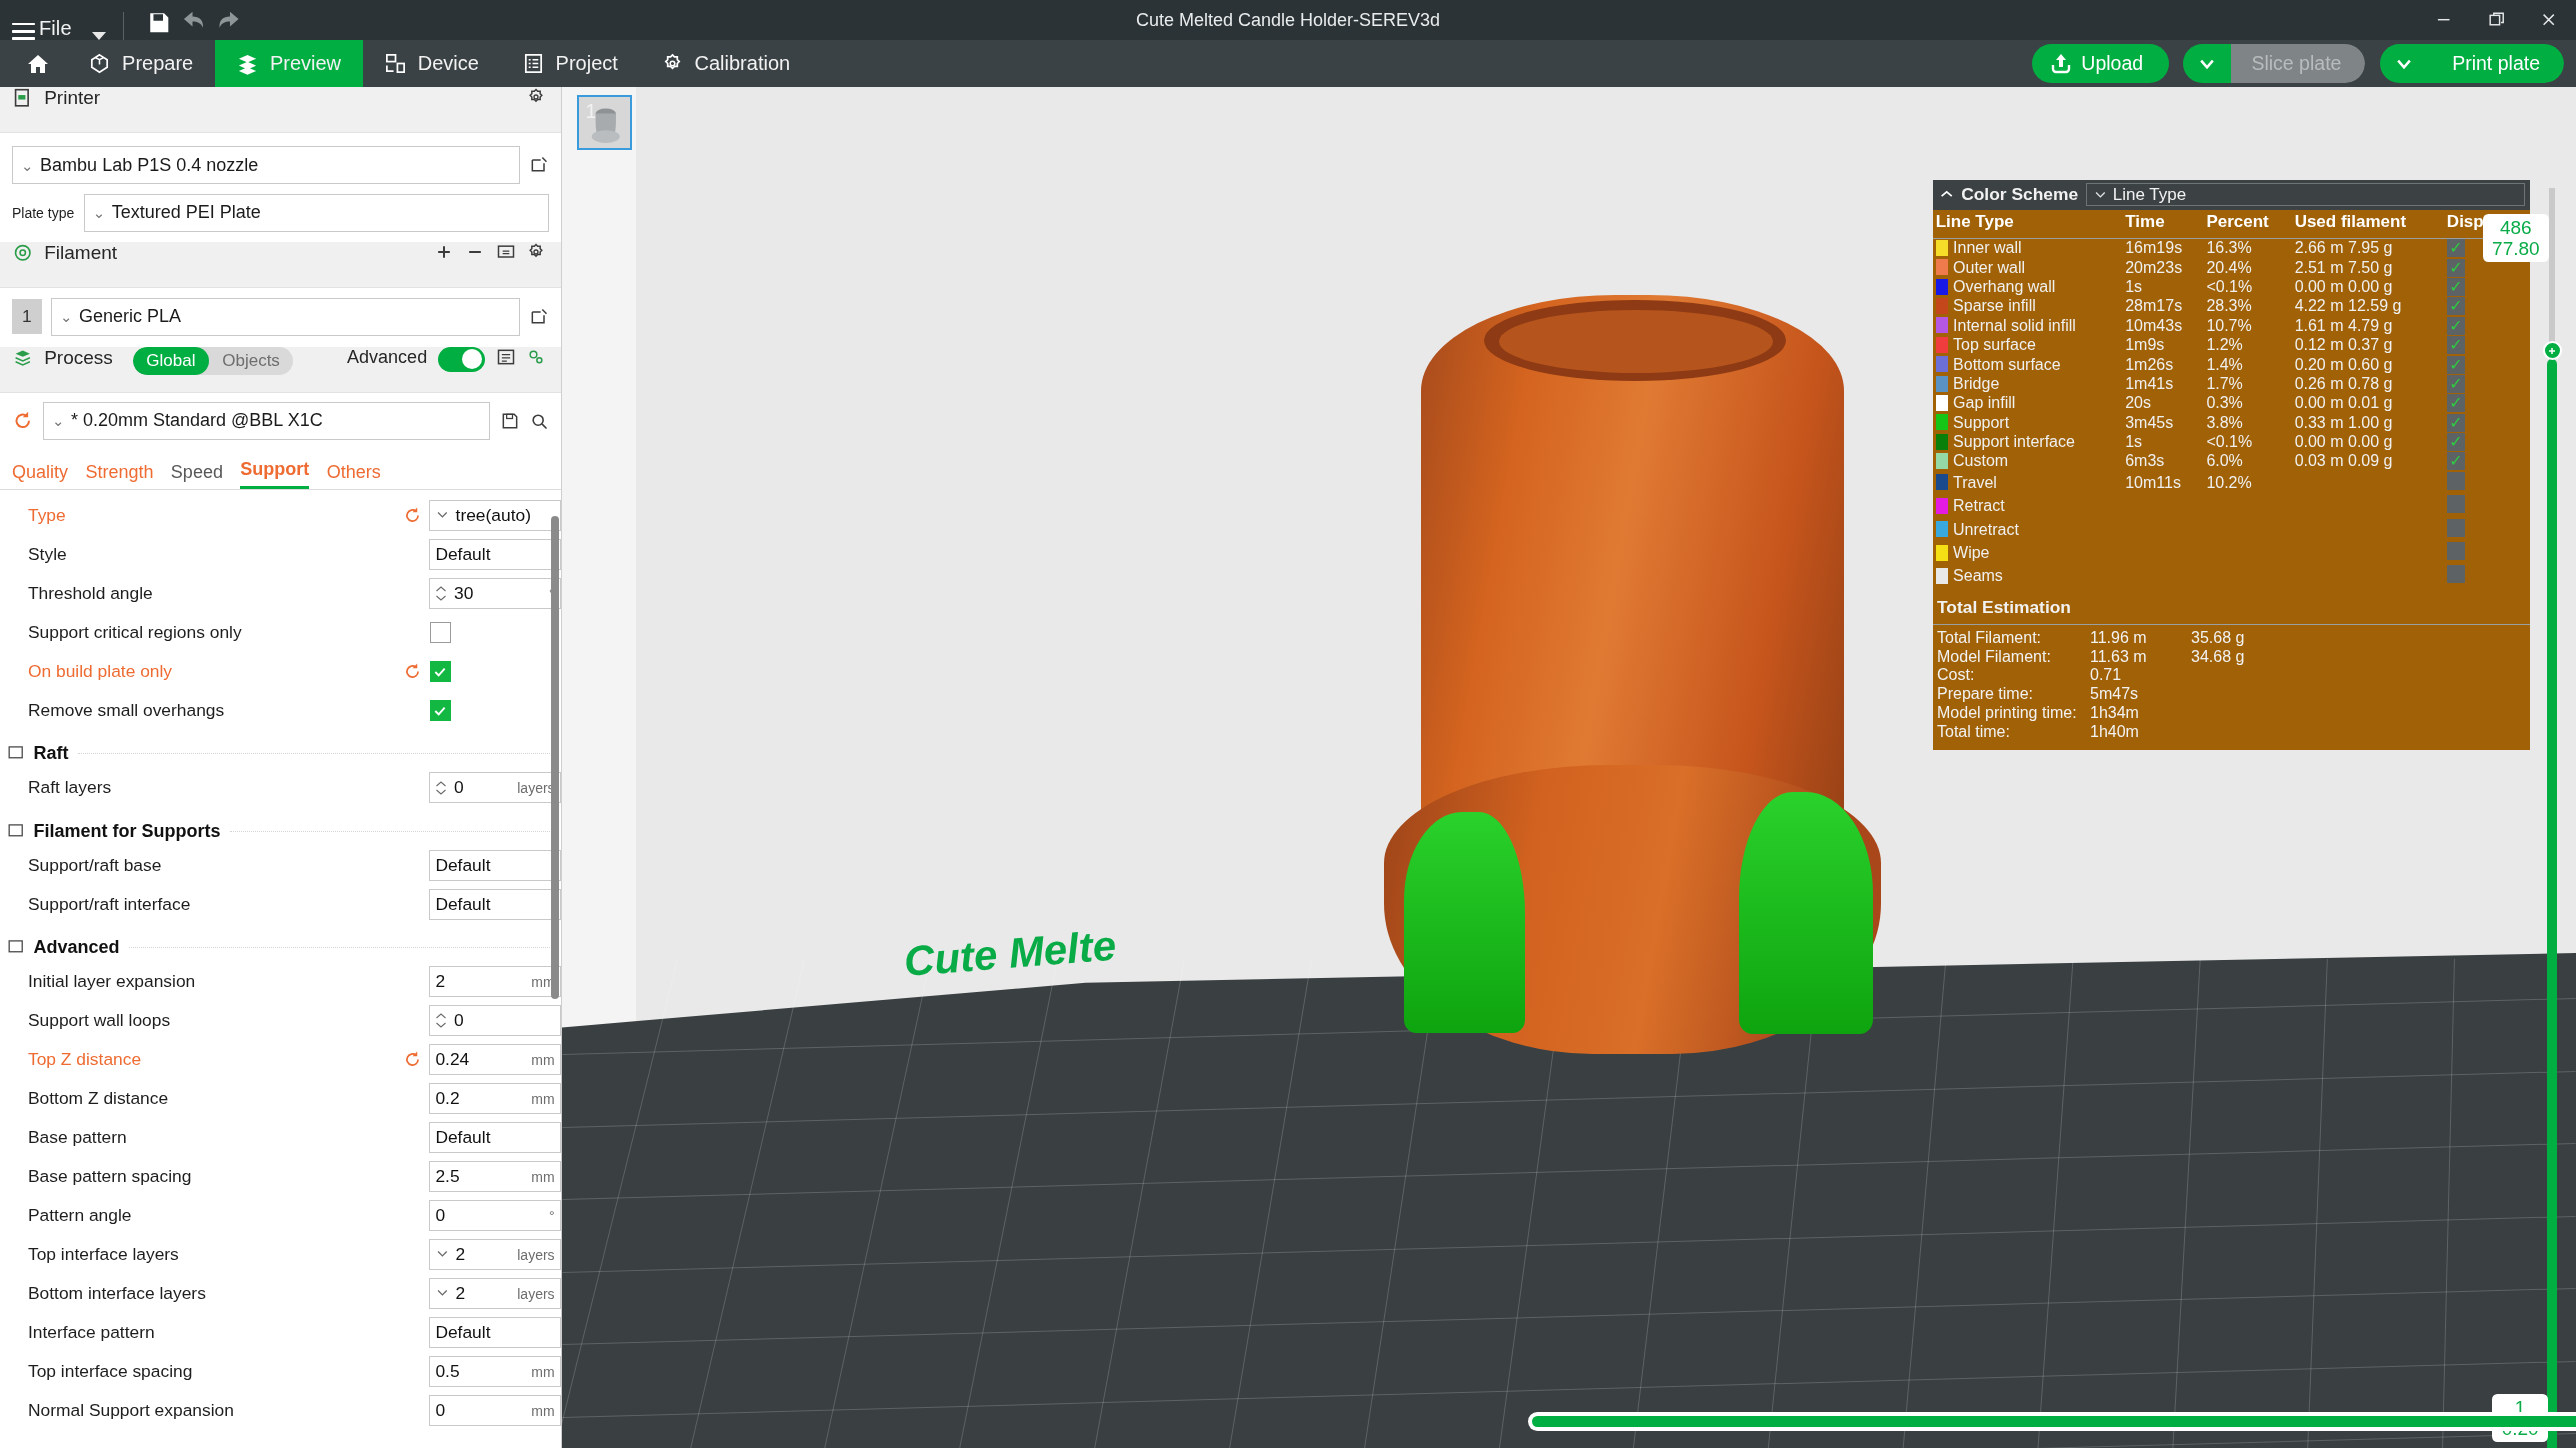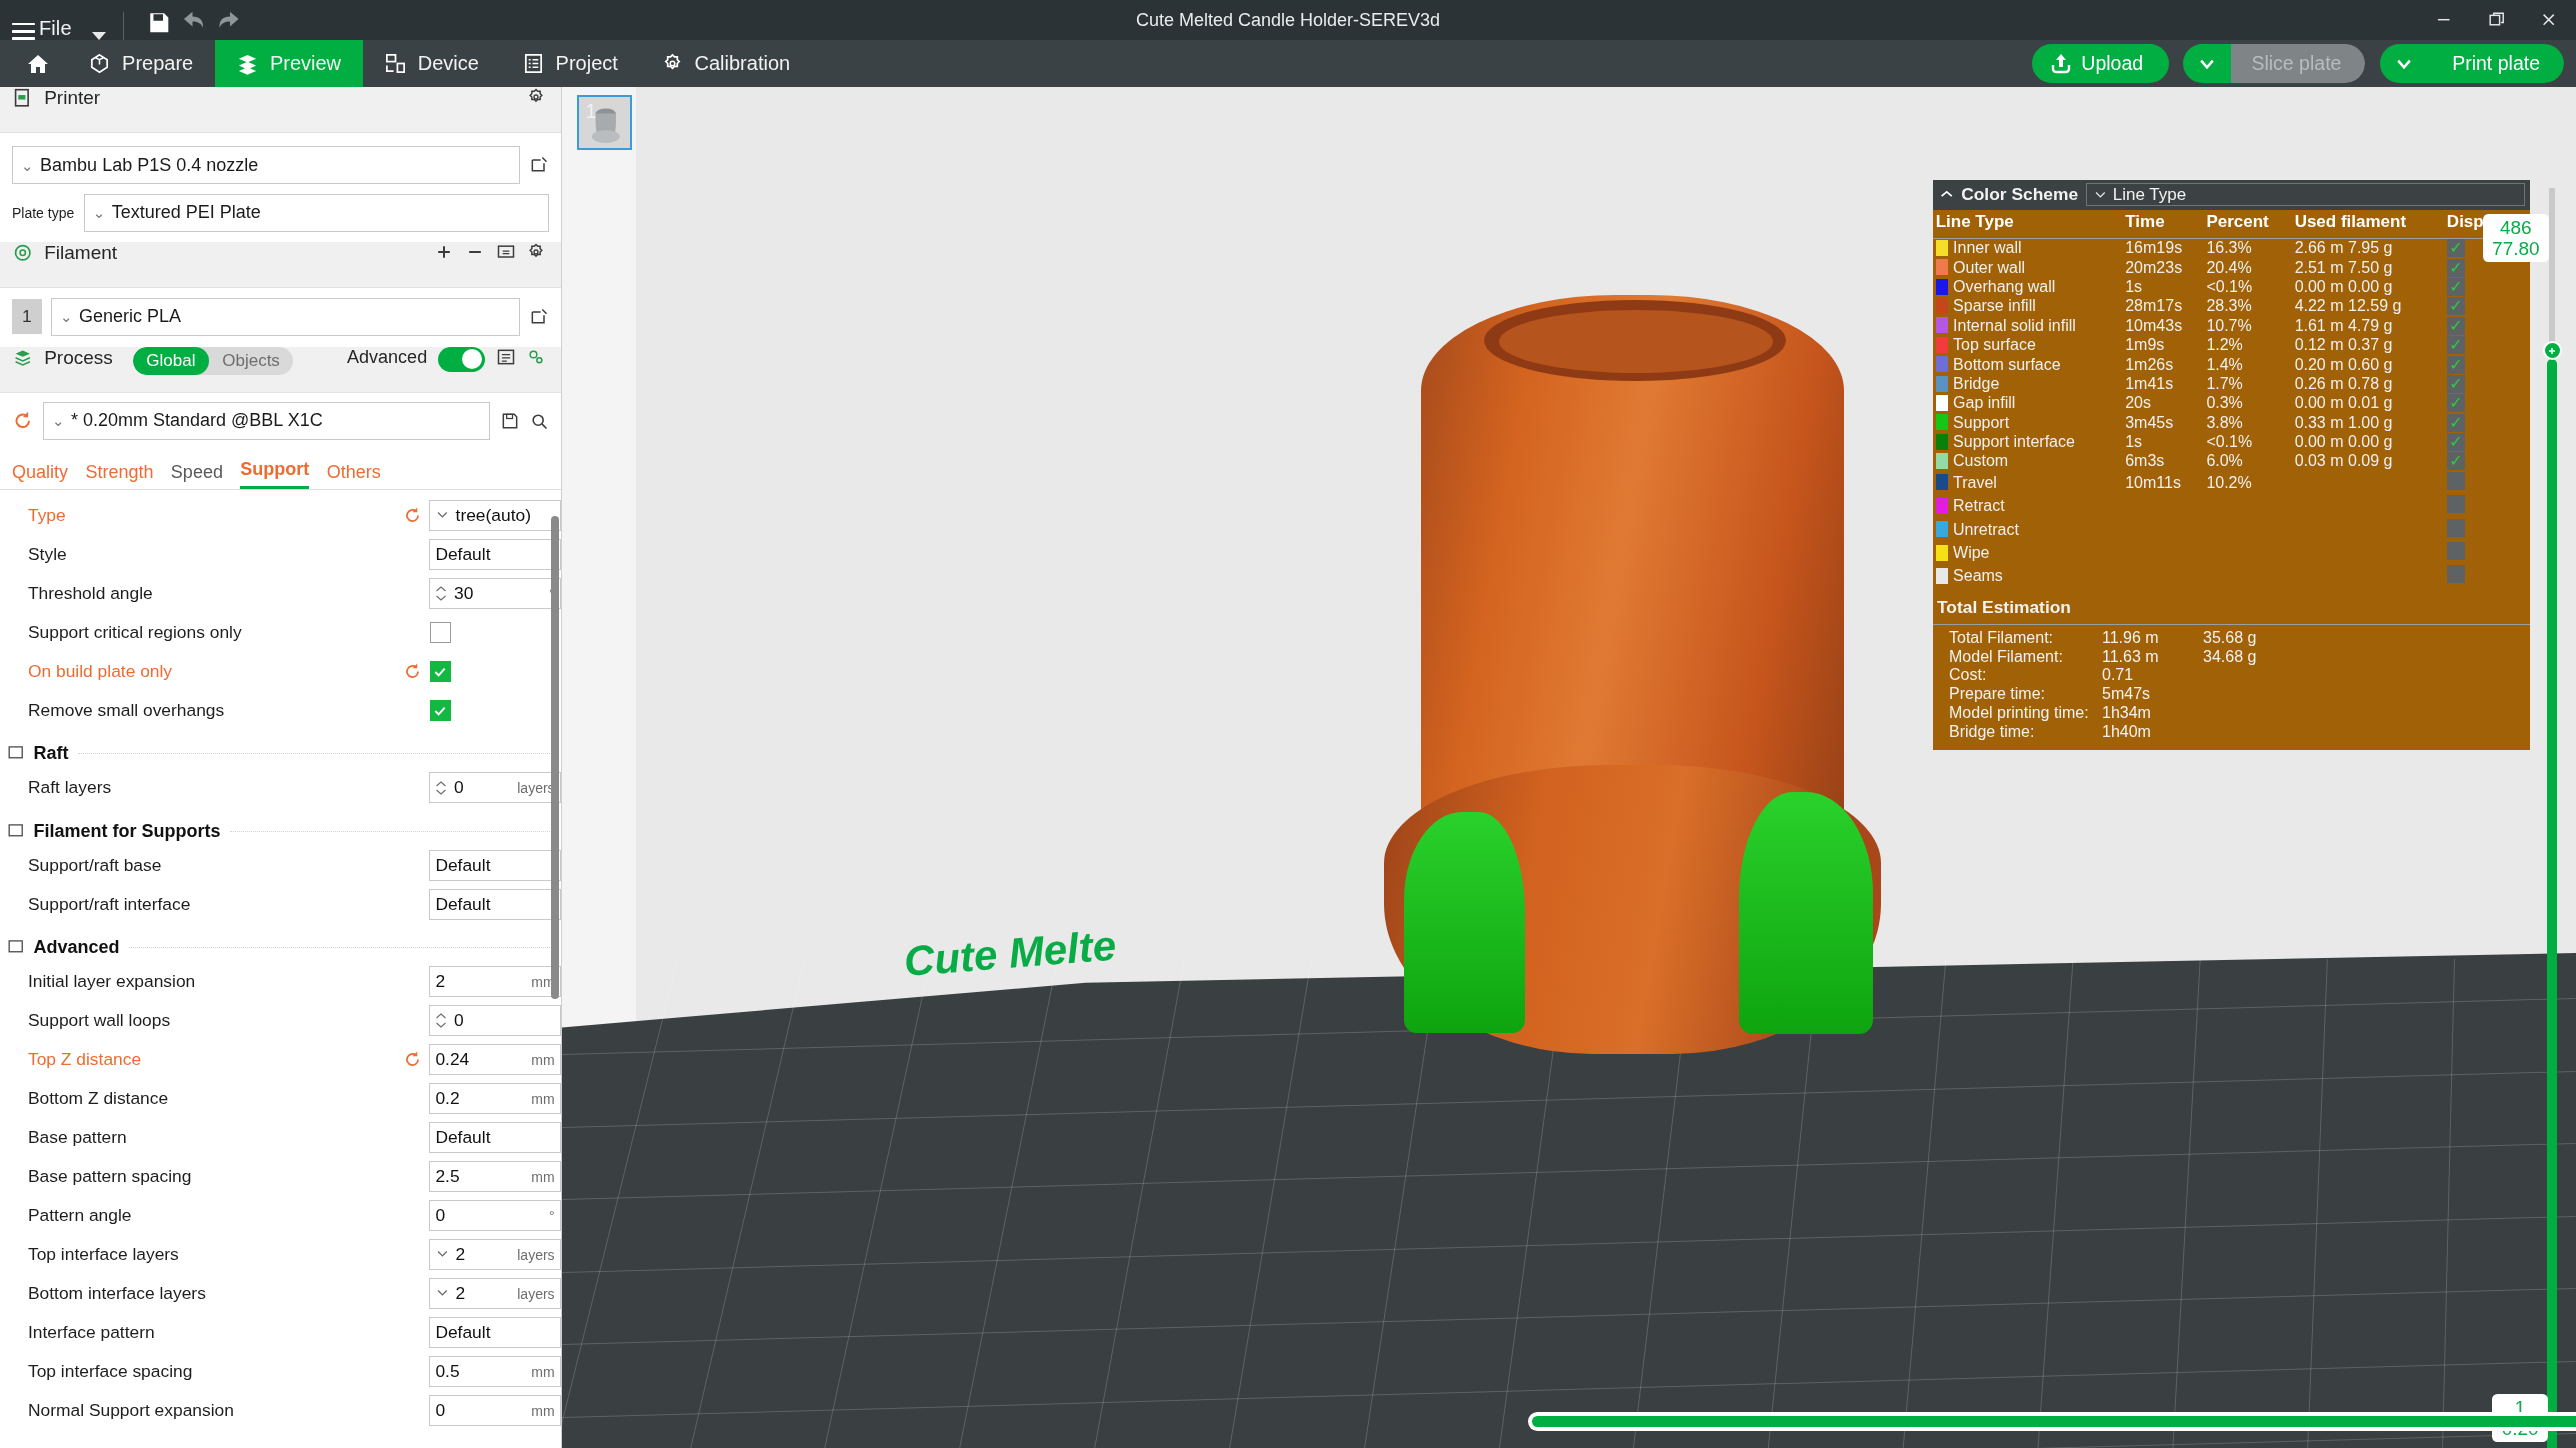--- a/index.html
+++ b/index.html
@@ -149,21 +149,21 @@
     align-items: center; gap: 5.4px; padding: 0 5.4px; font-size: 17px; margin-left: 2.7px; }
   #cs-table { width: 100%; border-collapse: collapse; }
   #cs-table th { font-size: 17px; text-align: left; font-weight: bold; padding: 2.7px 2.7px 5.4px 2.7px;
     border-bottom: 0.7px solid #9aa0a1; color: #ffffff; }
   #cs-table td { font-size: 16px; padding: 0.7px 2.7px; color: #f0f0f0; white-space: nowrap; }
   .swatch { display: inline-block; width: 12.7px; height: 16px; vertical-align: -2.7px; margin-right: 4.7px; }
   .dchk { width: 18px; height: 18px; background: #5d6264; display: inline-flex;
     align-items: center; justify-content: center; }
   .dchk.on::after { content: "✓"; color: #2ecc40; font-size: 16px; line-height: 1; }
   #cs-total-h { font-size: 17.4px; font-weight: bold; padding: 9.4px 4px 5.4px 4px; border-bottom: 0.7px solid #9aa0a1; }
-  #cs-total { padding: 4px 4px 8px 16px; }
+  #cs-total { padding: 4px 4px 8px 4px; }
   #cs-total .tr { display: flex; font-size: 16px; line-height: 1.18; }
   #cs-total .k { width: 153px; }
   #cs-total .v1 { width: 101px; }
 
   
   #vslider { position: absolute; right: 12px; top: 101px; width: 24px; height: 1261px; }
   #vs-track { position: absolute; left: 9.4px; top: 0; width: 5.4px; height: 1261px; background: #c9c9c9; }
   #vs-fill { position: absolute; left: 6.7px; top: 171px; width: 10.7px; height: 1134px; background: #00ae42; border-radius: 5.4px; }
   #vs-top-handle { position: absolute; left: 2.7px; top: 153px; width: 19px; height: 19px;
     border-radius: 50%; background: #00ae42; border: 2px solid #fff; display:flex;align-items:center;justify-content:center; }
@@ -873,21 +873,21 @@
           <span class="k">Prepare time:</span>
           <span class="v1">5m47s</span>
           <span></span>
         </div>
         <div class="tr">
           <span class="k">Model printing time:</span>
           <span class="v1">1h34m</span>
           <span></span>
         </div>
         <div class="tr">
-          <span class="k">Bridge time:</span>
+          <span class="k">Total time:</span>
           <span class="v1">1h40m</span>
           <span></span>
         </div>
       </div>
   </div>
 
   <div id="vslider">
     <div id="vs-track"></div>
     <div id="vs-fill"></div>
     <div id="vs-top-handle">

